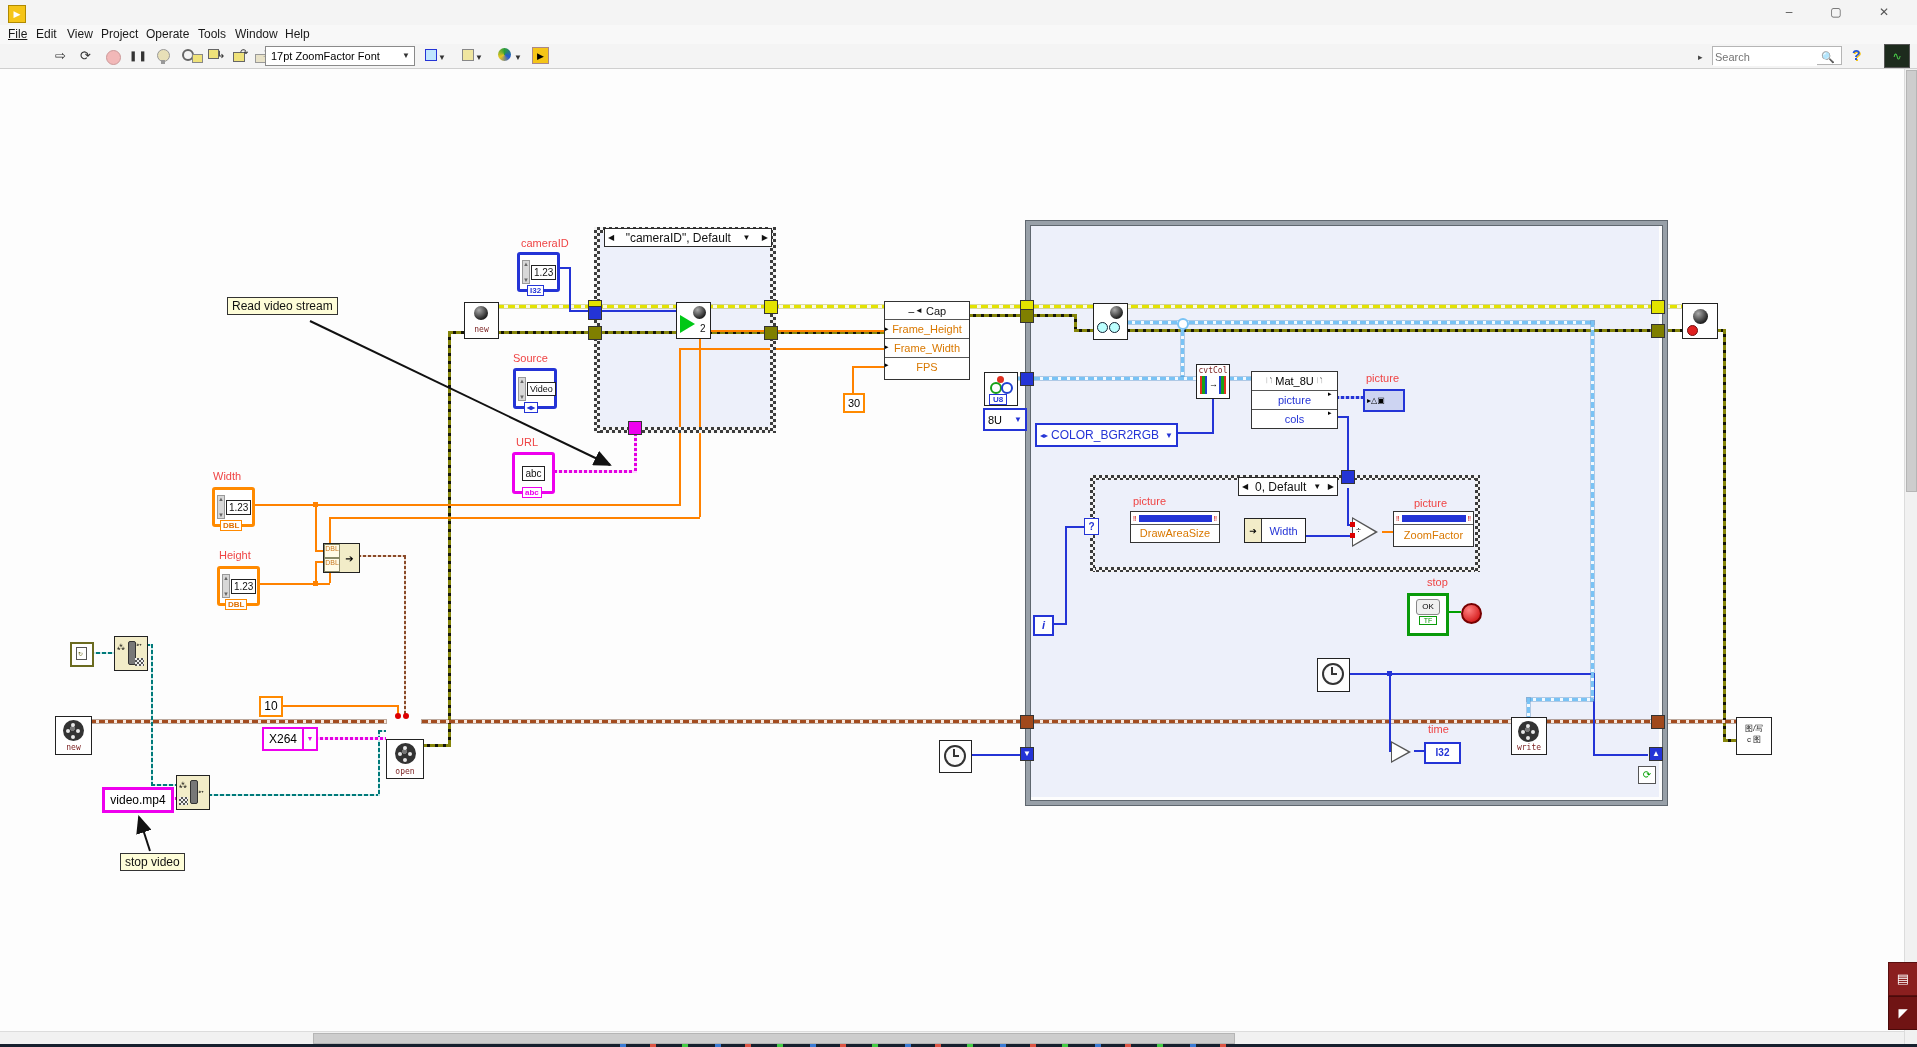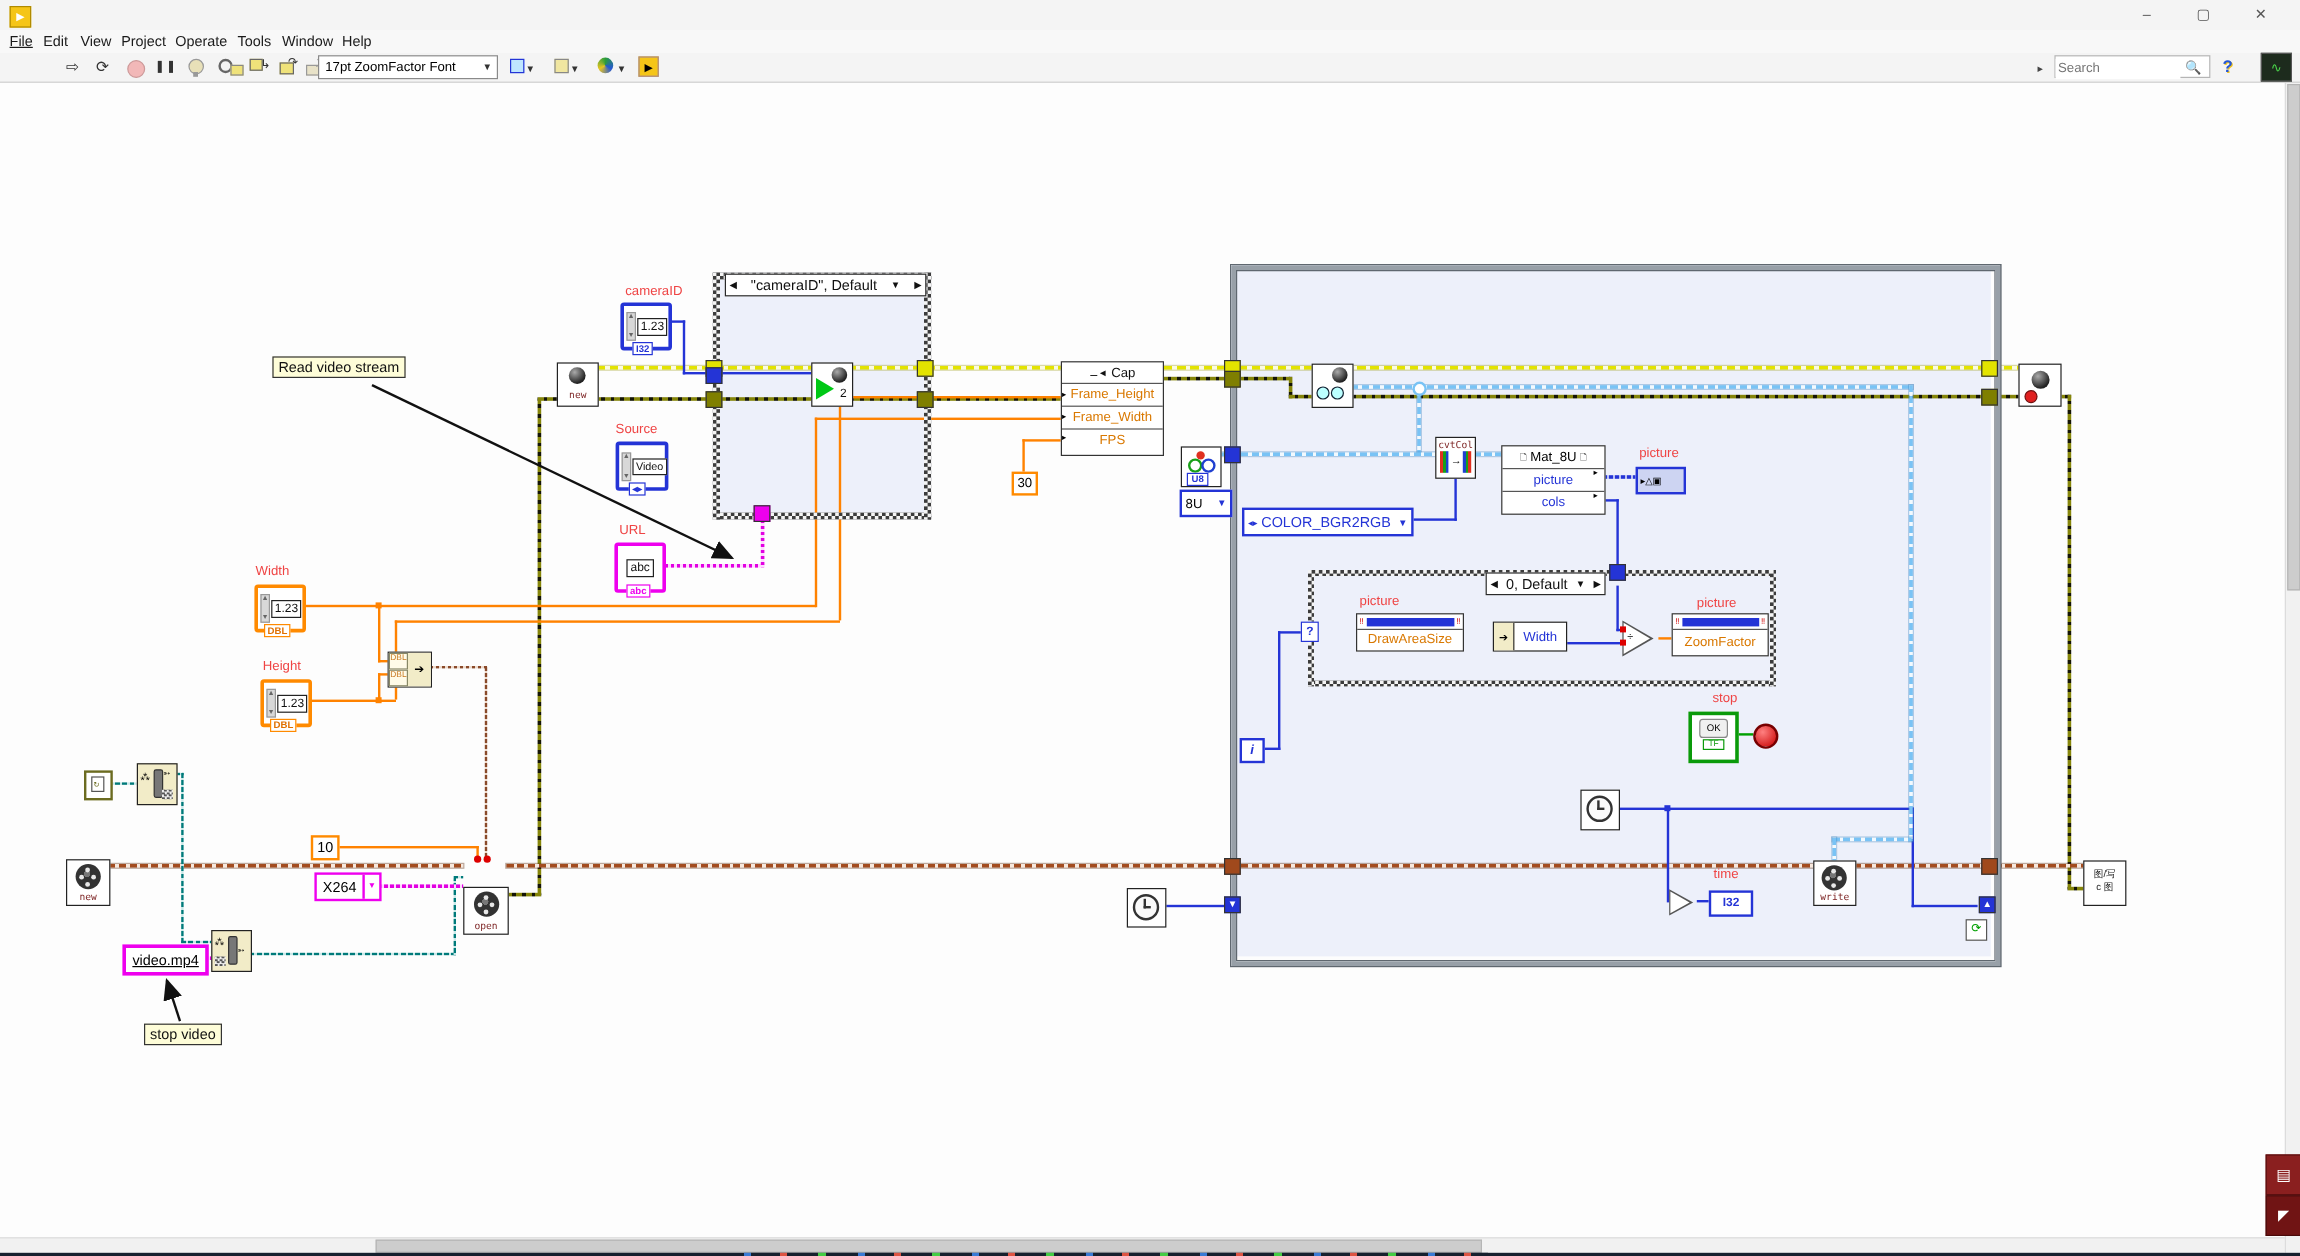--- a/index.html
+++ b/index.html
@@ -497,21 +497,21 @@
   <div class="reel" style="left:8px;top:3px;width:21px;height:21px;"></div>
   <div class="reeldot" style="left:16px;top:6px;"></div>
     <div class="reeldot" style="left:11px;top:12px;"></div>
   <div class="reeldot" style="left:21px;top:12px;"></div>
     <div class="reeldot" style="left:16px;top:18px;"></div>
   <div class="minilabel" style="position:absolute;left:0;top:27px;width:36px;">open</div>
 </div>
 <div class="abs" style="left:395px;top:713px;width:6px;height:6px;border-radius:50%;background:#d00;z-index:6;"></div>
 <div class="abs" style="left:403px;top:713px;width:6px;height:6px;border-radius:50%;background:#d00;z-index:6;"></div>
 
-<div class="abs" style="left:102px;top:787px;width:66px;height:20px;border:3px solid #ee00ee;background:#fff;font-size:12px;text-align:center;line-height:20px;z-index:5;text-decoration:underline;">video.mp4</div>
+<div class="abs" style="left:102px;top:787px;width:66px;height:20px;border:3px solid #ee00ee;background:#fff;font-size:12px;text-align:center;line-height:20px;z-index:5;">video.mp4</div>
 
 <div class="abs free-label" style="left:120px;top:853px;">stop video</div>
 
 <svg class="abs" style="left:0;top:0;width:1917px;height:1047px;z-index:7;pointer-events:none;">
   <defs>
     <marker id="ah" markerWidth="10" markerHeight="8" refX="8" refY="4" orient="auto">
       <path d="M0,0 L9,4 L0,8 z" fill="#111"></path>
     </marker>
   </defs>
   <line x1="310" y1="321" x2="610" y2="465" stroke="#111" stroke-width="2" marker-end="url(#ah)"></line>

